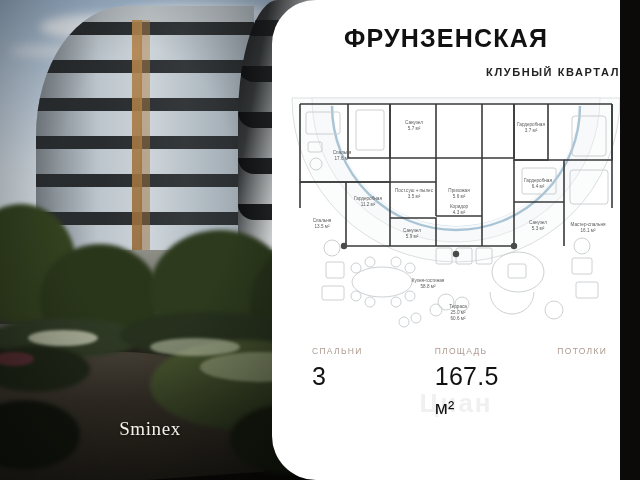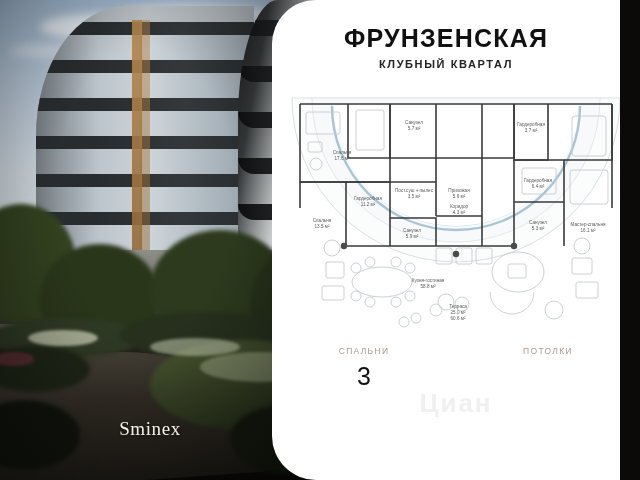--- a/index.html
+++ b/index.html
@@ -73,29 +73,29 @@
   .sminex{position:absolute;left:0;top:418px;width:300px;text-align:center;
         font-family:"Liberation Serif",serif;font-size:19px;color:#f4f1ea;letter-spacing:.6px;
         text-shadow:0 1px 3px rgba(0,0,0,.6);}
 
   
   .card{position:absolute;left:272px;top:0;width:348px;height:480px;background:#fff;
         border-radius:44px 0 0 44px;overflow:hidden;}
   .title{margin:24px 0 0;text-align:center;}
   .t-l1,.t-l2{font-family:"Liberation Sans",sans-serif;font-weight:700;font-size:25px;
         letter-spacing:1.2px;color:#111;line-height:1.12;}
-  .t-sub{margin-top:6px;font-size:11px;font-weight:700;letter-spacing:1.6px;color:#222;}
+  .t-sub{margin-top:14px;font-size:11px;font-weight:700;letter-spacing:1.6px;color:#222;text-align:right;}
 
   
   .plan{position:absolute;left:14px;top:96px;width:340px;height:240px;}
   .plan svg{display:block;}
 
   
   .stats{position:absolute;left:0;top:346px;width:368px;display:flex;}
-  .stat{flex:1;text-align:center;}
+  .stat{flex:1;padding-left:40px;}
   .stat .lab{font-size:8.5px;letter-spacing:1.3px;color:#ad9a90;text-transform:uppercase;}
   .stat .val{margin-top:6px;font-size:25px;color:#121212;font-weight:400;letter-spacing:.3px;}
   .stat .val .u{font-size:19px;}
   .wm{position:absolute;left:0;top:388px;width:368px;text-align:center;
       font-size:26px;font-weight:700;letter-spacing:2px;color:#f0f0f0;pointer-events:none;}
 </style>
 </head>
 <body>
 
 <div class="screen">
@@ -310,18 +310,22 @@
     </div>
 
     <div class="wm">Циан</div>
 
     <div class="stats">
       <div class="stat">
         <div class="lab">СПАЛЬНИ</div>
         <div class="val"><span>3</span><span class="u"></span></div>
       </div>
       <div class="stat">
+        <div class="lab">ПЛОЩАДЬ</div>
+        <div class="val"><span>167.5</span><span class="u"> м²</span></div>
+      </div>
+      <div class="stat">
         <div class="lab">ПОТОЛКИ</div>
       </div>
     </div>
 
   </div>
 </div>
 
 </body></html>

